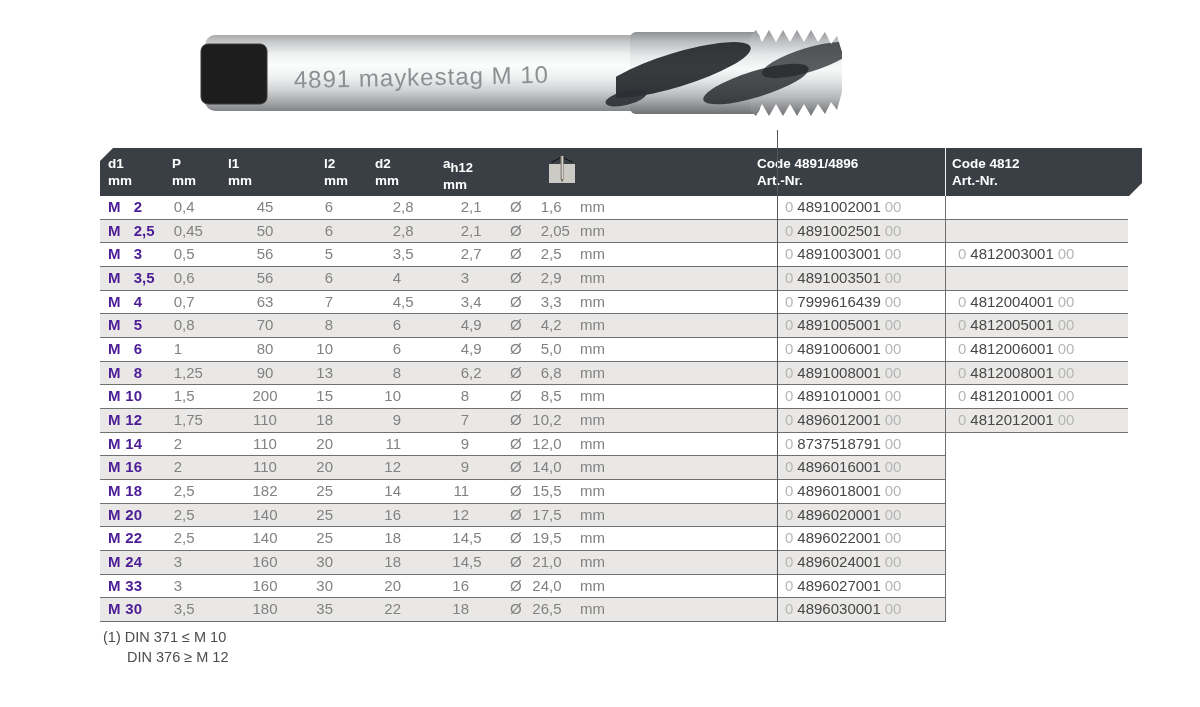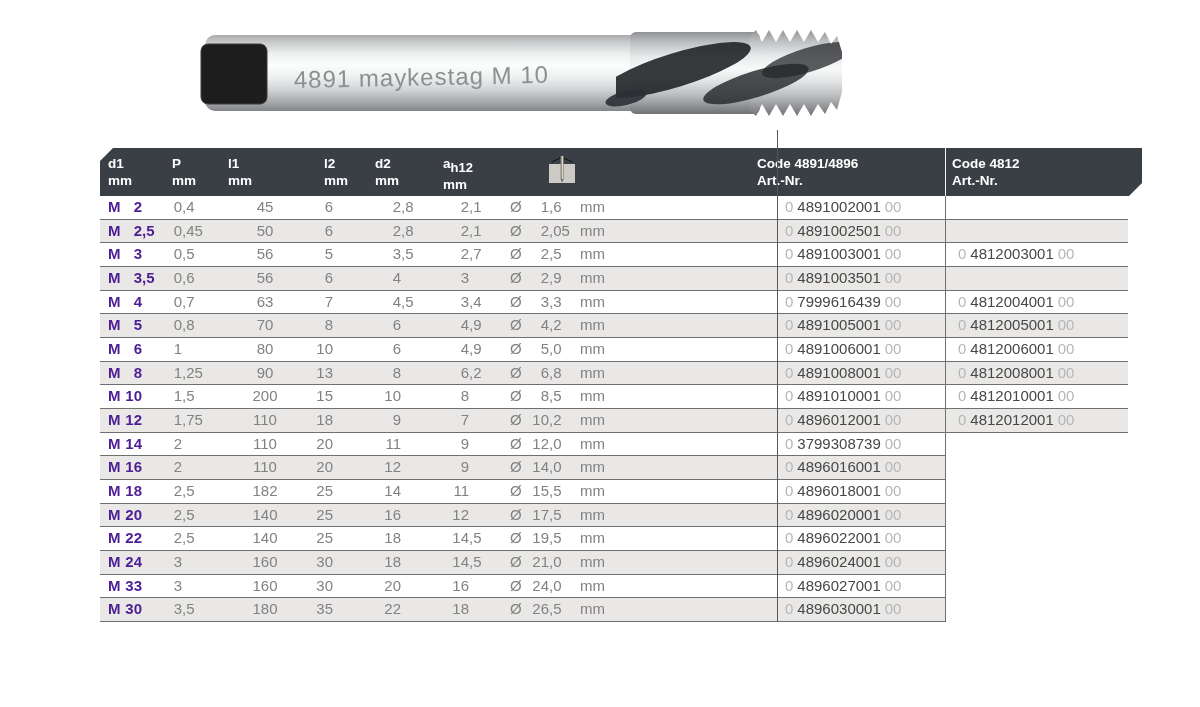--- a/index.html
+++ b/index.html
@@ -253,21 +253,21 @@
         <div class="cell c-code2"><span class="caffix">0</span><span class="cmain">4812012001</span><span class="caffix">00</span></div>
       </div>
       <div class="trow narrow">
         <div class="cell c-d1"><span class="mpre">M</span><span class="int">14</span><span class="frac"></span></div>
         <div class="cell c-p"><span class="int">2</span><span class="frac"></span></div>
         <div class="cell c-l1">110</div>
         <div class="cell c-l2">20</div>
         <div class="cell c-d2"><span class="int">11</span><span class="frac"></span></div>
         <div class="cell c-a"><span class="int">9</span><span class="frac"></span></div>
         <div class="cell c-drill"><span class="dia">Ø</span><span class="int">12</span><span class="frac">,0</span><span class="unit">mm</span></div>
-        <div class="cell c-code1"><span class="caffix">0</span><span class="cmain">3799308739</span><span class="caffix">00</span></div>
+        <div class="cell c-code1"><span class="caffix">0</span><span class="cmain">8737518791</span><span class="caffix">00</span></div>
       </div>
       <div class="trow stripe narrow">
         <div class="cell c-d1"><span class="mpre">M</span><span class="int">16</span><span class="frac"></span></div>
         <div class="cell c-p"><span class="int">2</span><span class="frac"></span></div>
         <div class="cell c-l1">110</div>
         <div class="cell c-l2">20</div>
         <div class="cell c-d2"><span class="int">12</span><span class="frac"></span></div>
         <div class="cell c-a"><span class="int">9</span><span class="frac"></span></div>
         <div class="cell c-drill"><span class="dia">Ø</span><span class="int">14</span><span class="frac">,0</span><span class="unit">mm</span></div>
         <div class="cell c-code1"><span class="caffix">0</span><span class="cmain">4896016001</span><span class="caffix">00</span></div>
@@ -327,14 +327,18 @@
         <div class="cell c-p"><span class="int">3</span><span class="frac">,5</span></div>
         <div class="cell c-l1">180</div>
         <div class="cell c-l2">35</div>
         <div class="cell c-d2"><span class="int">22</span><span class="frac"></span></div>
         <div class="cell c-a"><span class="int">18</span><span class="frac"></span></div>
         <div class="cell c-drill"><span class="dia">Ø</span><span class="int">26</span><span class="frac">,5</span><span class="unit">mm</span></div>
         <div class="cell c-code1"><span class="caffix">0</span><span class="cmain">4896030001</span><span class="caffix">00</span></div>
       </div>
     </div>
 
+  <div class="footnotes">
+    <div class="fn1">(1) DIN 371 ≤ M 10</div>
+    <div class="fn2">DIN 376 ≥ M 12</div>
+  </div>
 
 </div>
 
 </body></html>

